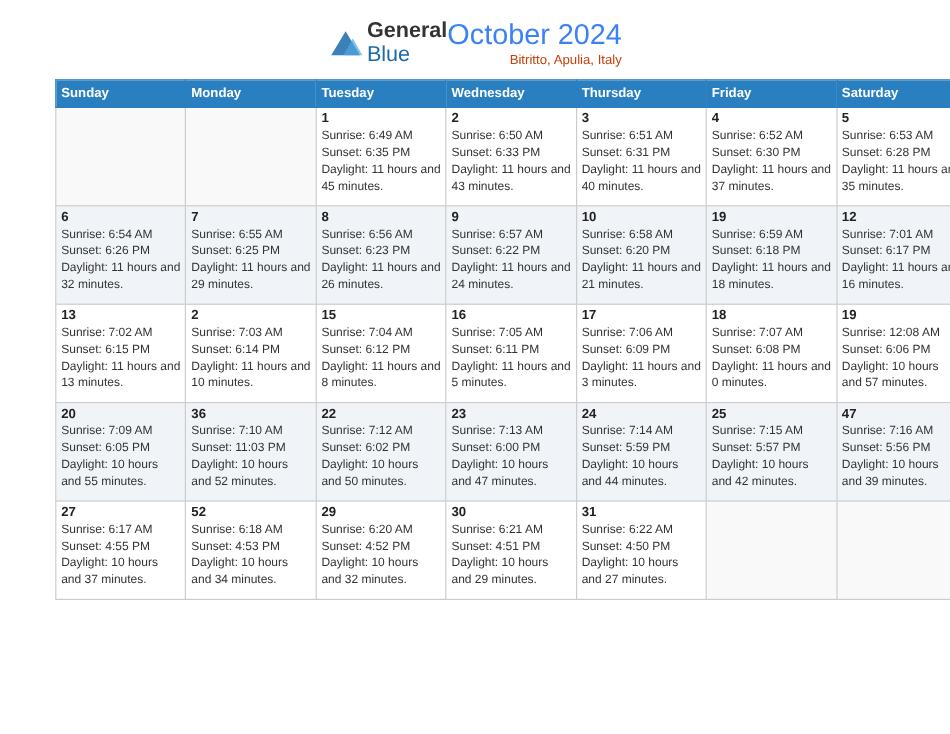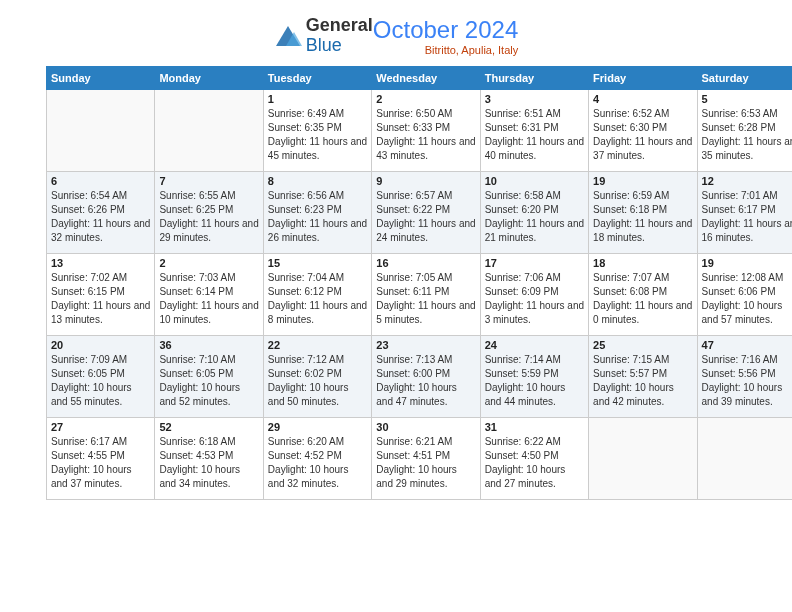--- a/index.html
+++ b/index.html
@@ -259,21 +259,21 @@
         <tr class="row-shaded">
           <td>
             <span class="day-num">20</span>
             <div class="day-info">Sunrise: 7:09 AM
 Sunset: 6:05 PM
 Daylight: 10 hours and 55 minutes.</div>
           </td>
           <td>
             <span class="day-num">36</span>
             <div class="day-info">Sunrise: 7:10 AM
-Sunset: 6:05 PM
+Sunset: 11:03 PM
 Daylight: 10 hours and 52 minutes.</div>
           </td>
           <td>
             <span class="day-num">22</span>
             <div class="day-info">Sunrise: 7:12 AM
 Sunset: 6:02 PM
 Daylight: 10 hours and 50 minutes.</div>
           </td>
           <td>
             <span class="day-num">23</span>

